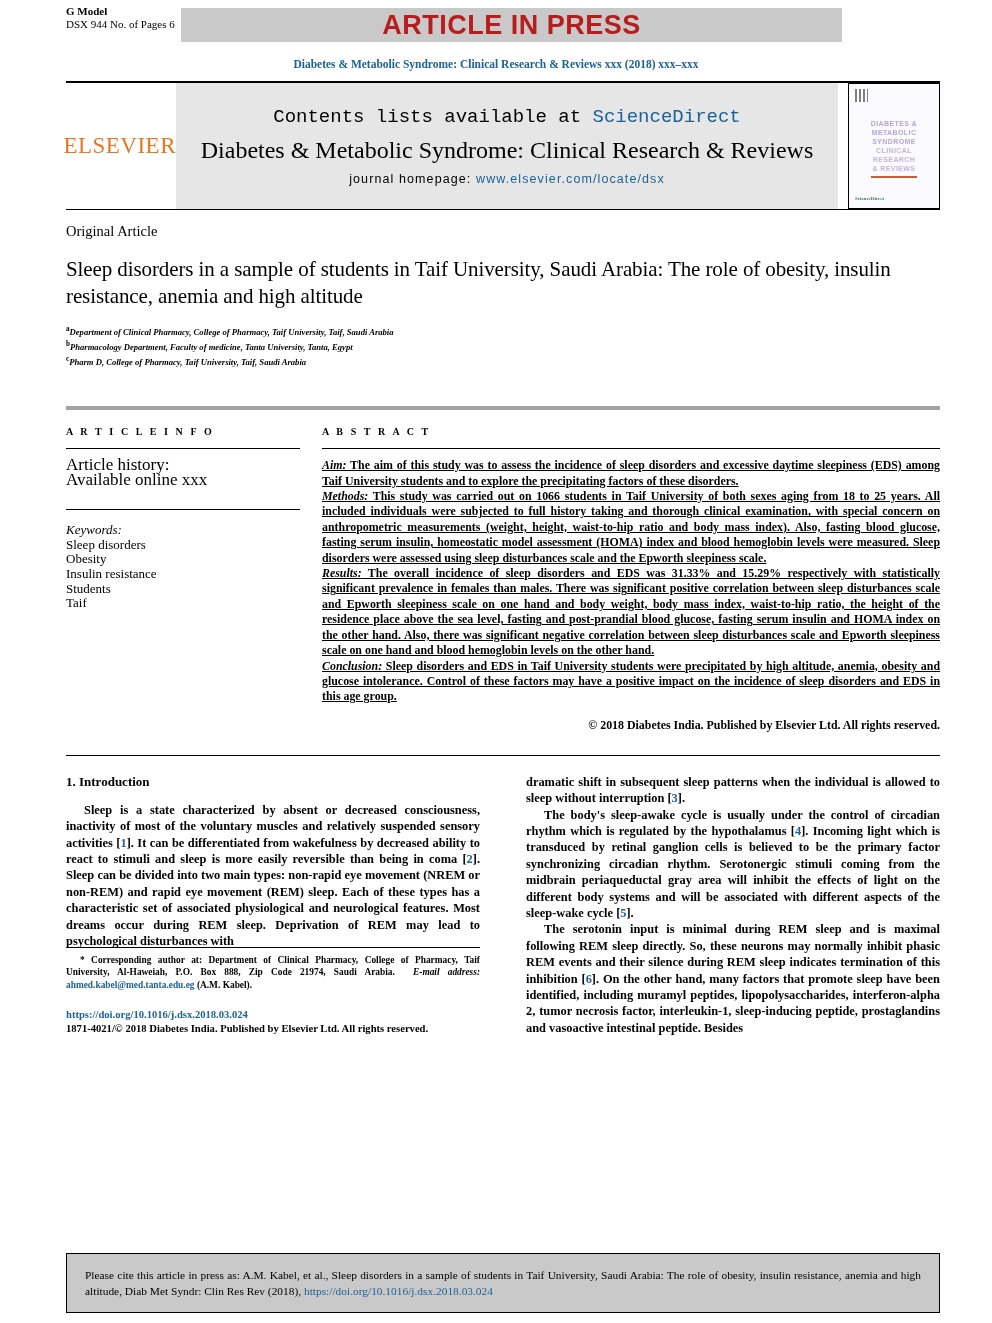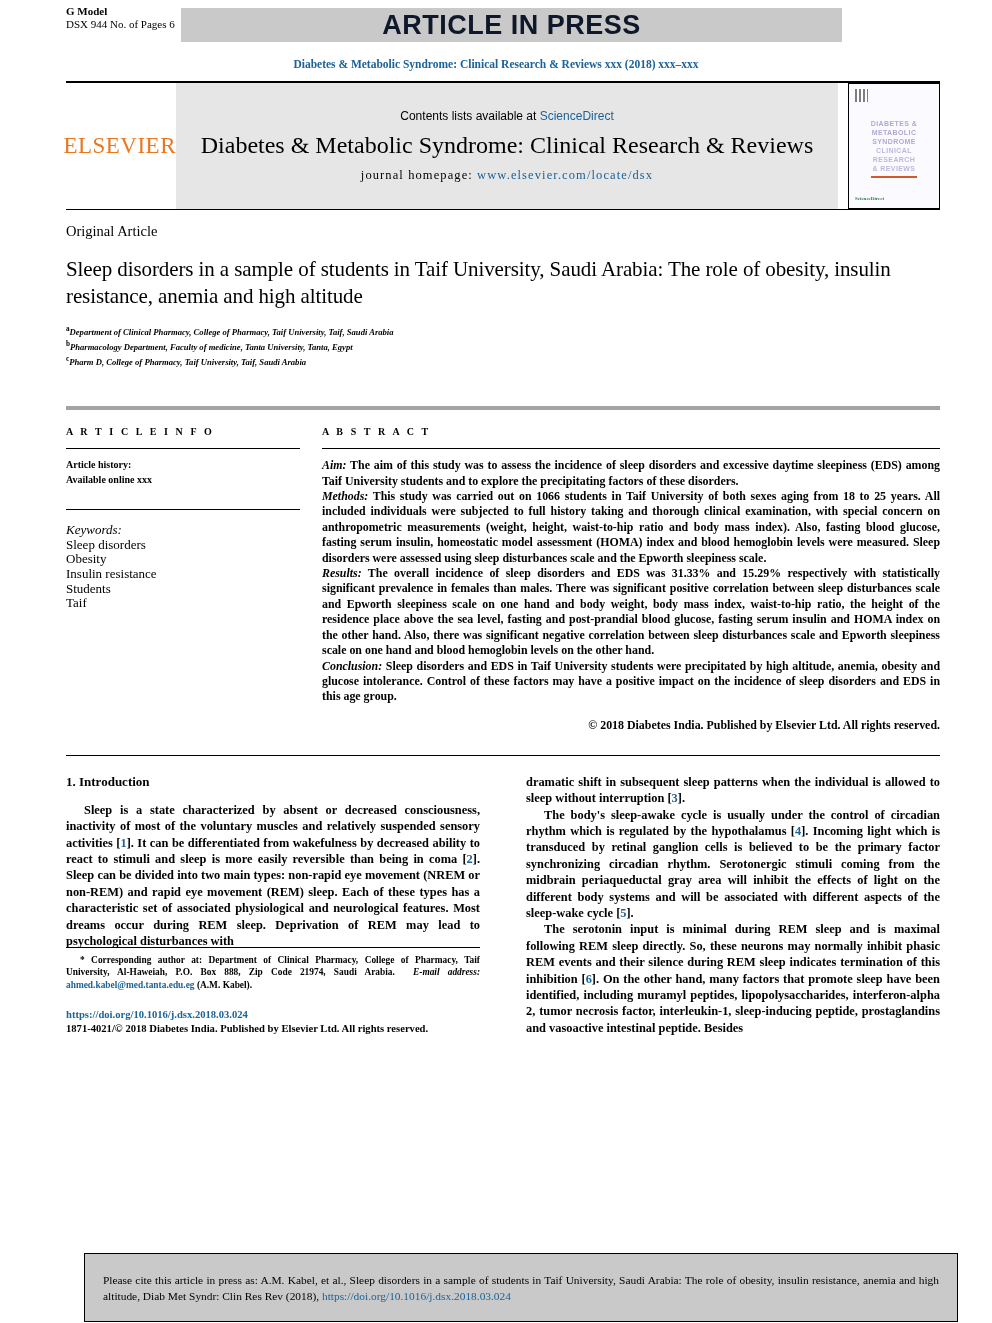--- a/index.html
+++ b/index.html
@@ -22,21 +22,21 @@
     height: 42px;
     background: #ffffff;
   }
   .press-banner {
     position: absolute;
     left: 181px;
     top: 8px;
     width: 661px;
     height: 34px;
     background: #c9c9c9;
-    color: #0f172a;
+    color: #b91c1c;
     font-family: "Liberation Sans", sans-serif;
     font-weight: bold;
     font-size: 27px;
     letter-spacing: 0.5px;
     text-align: center;
     line-height: 34px;
   }
   .gmodel {
     position: absolute;
     left: 66px;
@@ -94,33 +94,33 @@
     background: #e6e6e6;
     display: flex;
     flex-direction: column;
     justify-content: center;
     align-items: center;
     text-align: center;
     padding: 6px 14px;
     box-sizing: border-box;
   }
   .contents-line {
-    font-size: 12px;
-    font-family: Liberation Sans, sans-serif;
+    font-size: 19px;
+    font-family: Liberation Mono, monospace;
     margin-bottom: 7px;
   }
   .contents-line .sd { color: #1b6298; }
   .mast-title {
     font-family: "Liberation Serif", serif;
     font-size: 24px;
     line-height: 1.14;
     margin: 2px 0 8px 0;
   }
   .homepage-line {
-    font-family: Liberation Serif, serif;
+    font-family: Liberation Sans, sans-serif;
     font-size: 12.5px;
     letter-spacing: 1.1px;
   }
   .homepage-line .hp-url { color: #1b6298; }
   .cover-thumb {
     flex: 0 0 92px;
     width: 92px;
     margin-left: 10px;
     border: 1px solid #000;
     background: #fbfaff;
@@ -217,43 +217,44 @@
     box-sizing: border-box;
   }
   .sec-label {
     font-family: "Liberation Serif", serif;
     font-weight: bold;
     font-size: 10px;
     letter-spacing: 2.6px;
   }
   .hr-strong { border-top: 1.6px solid #000; margin-top: 11px; }
   .ai-body {
-    font-size: 10px;
+    font-size: 17px;
     line-height: 14.5px;
     padding-top: 9px;
-    font-weight: bold;
+    font-weight: normal;
   }
   .hr-strong2 { border-top: 1.6px solid #000; margin-top: 22px; }
   .kw {
     font-size: 13px;
     line-height: 14.6px;
     padding-top: 13px;
     font-weight: normal;
   }
   .kw .kw-title { font-style: italic; }
   .abstract {
     flex: 1 1 auto;
     min-width: 0;
   }
   .abs-text {
     font-size: 11.9px;
     line-height: 15.4px;
     text-align: justify;
     padding-top: 9px;
     font-weight: bold;
+    text-decoration: underline;
   }
   .abs-text p { margin: 0; }
   .abs-text .lbl { font-style: italic; }
   .copyright {
     text-align: right;
     font-size: 11.9px;
     margin-top: 13px;
     font-weight: bold;
   }
 
@@ -309,24 +310,24 @@
     margin-top: 17px;
     font-size: 10.6px;
     line-height: 14px;
     font-weight: bold;
   }
   .doi-link { color: #1b6298; }
 
   
   .cite-box {
     position: absolute;
-    left: 84px;
+    left: 66px;
     top: 1253px;
     width: 874px;
-    height: 69px;
+    height: 60px;
     background: #c9c9c9;
     border: 1px solid #000;
     box-sizing: border-box;
     display: flex;
     align-items: center;
     padding: 0 18px;
   }
   .cite-text {
     font-size: 11.4px;
     line-height: 16px;

